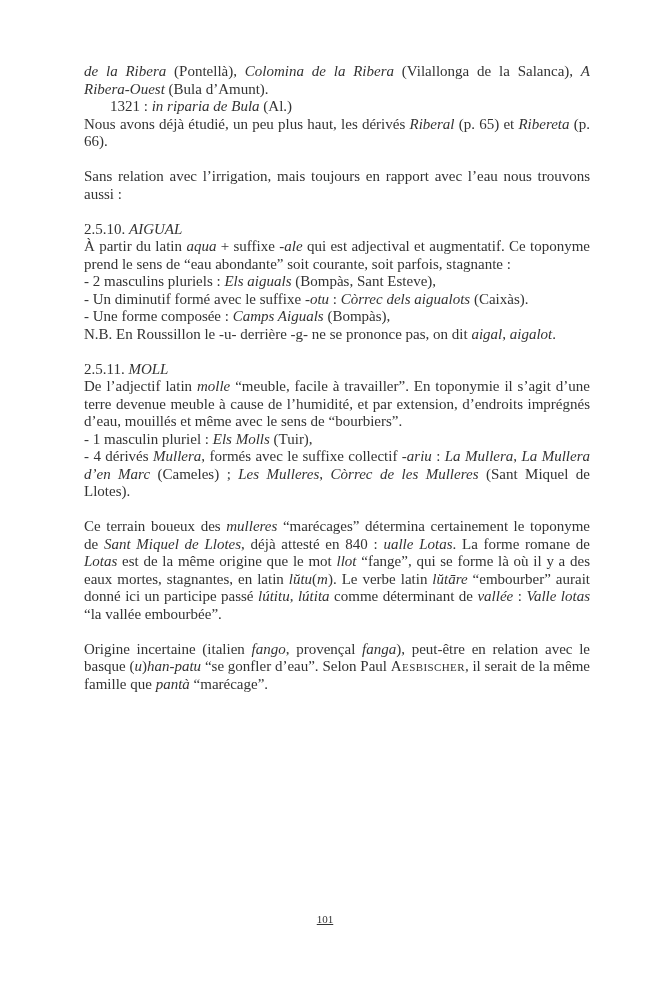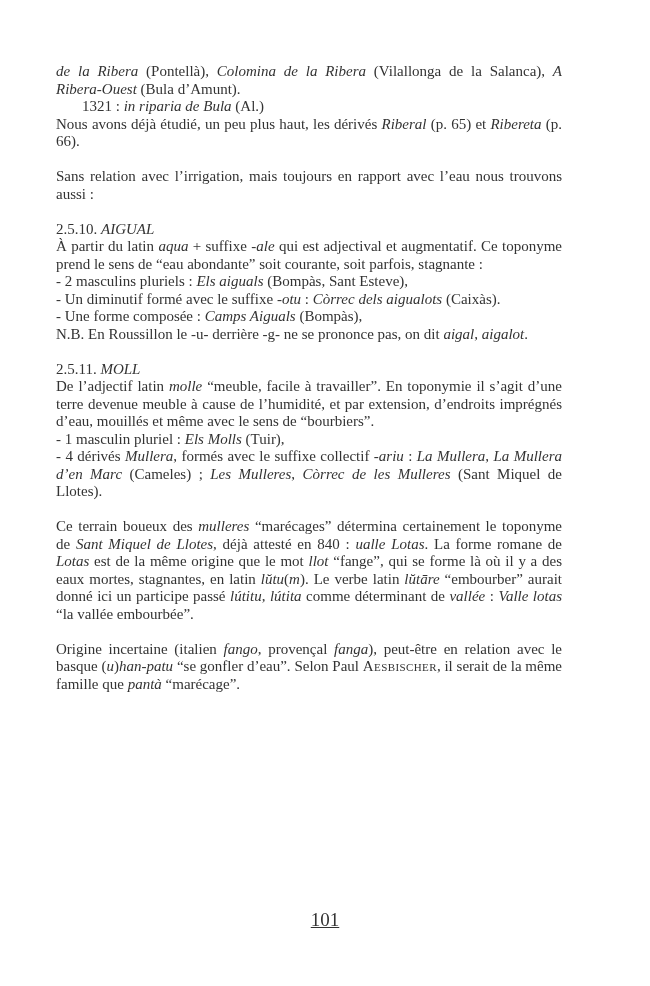--- a/index.html
+++ b/index.html
@@ -13,21 +13,21 @@
     height: 986px;
     background: #ffffff;
     font-family: "Liberation Serif", "DejaVu Serif", serif;
     font-size: 15px;
     line-height: 17.5px;
     color: #333333;
     overflow: hidden;
   }
   .text-block {
     position: absolute;
-    left: 56px;
+    left: 84px;
     top: 63px;
     width: 506px;
   }
   .text-block p {
     margin: 0;
     padding: 0;
     text-align: justify;
   }
   .text-block p.heading {
     text-align: left;
@@ -47,21 +47,21 @@
     font-variant: small-caps;
     letter-spacing: 0.4px;
   }
   .page-number {
     position: absolute;
     top: 911px;
     left: 0;
     width: 100%;
     text-align: center;
     font-family: "Liberation Serif", "DejaVu Serif", serif;
-    font-size: 19px;
+    font-size: 11px;
     color: #333333;
     text-decoration: underline;
   }
 </style>
 </head>
 <body>
 
 <div class="page" style="background: rgb(255, 255, 255); color: rgb(51, 51, 51);">
   <main class="text-block">
       <p class="para"><span class="it">de la Ribera</span><span> (Pontellà), </span><span class="it">Colomina de la Ribera</span><span> (Vilallonga de la Salanca), </span><span class="it">A Ribera-Ouest</span><span> (Bula d’Amunt).</span></p>

